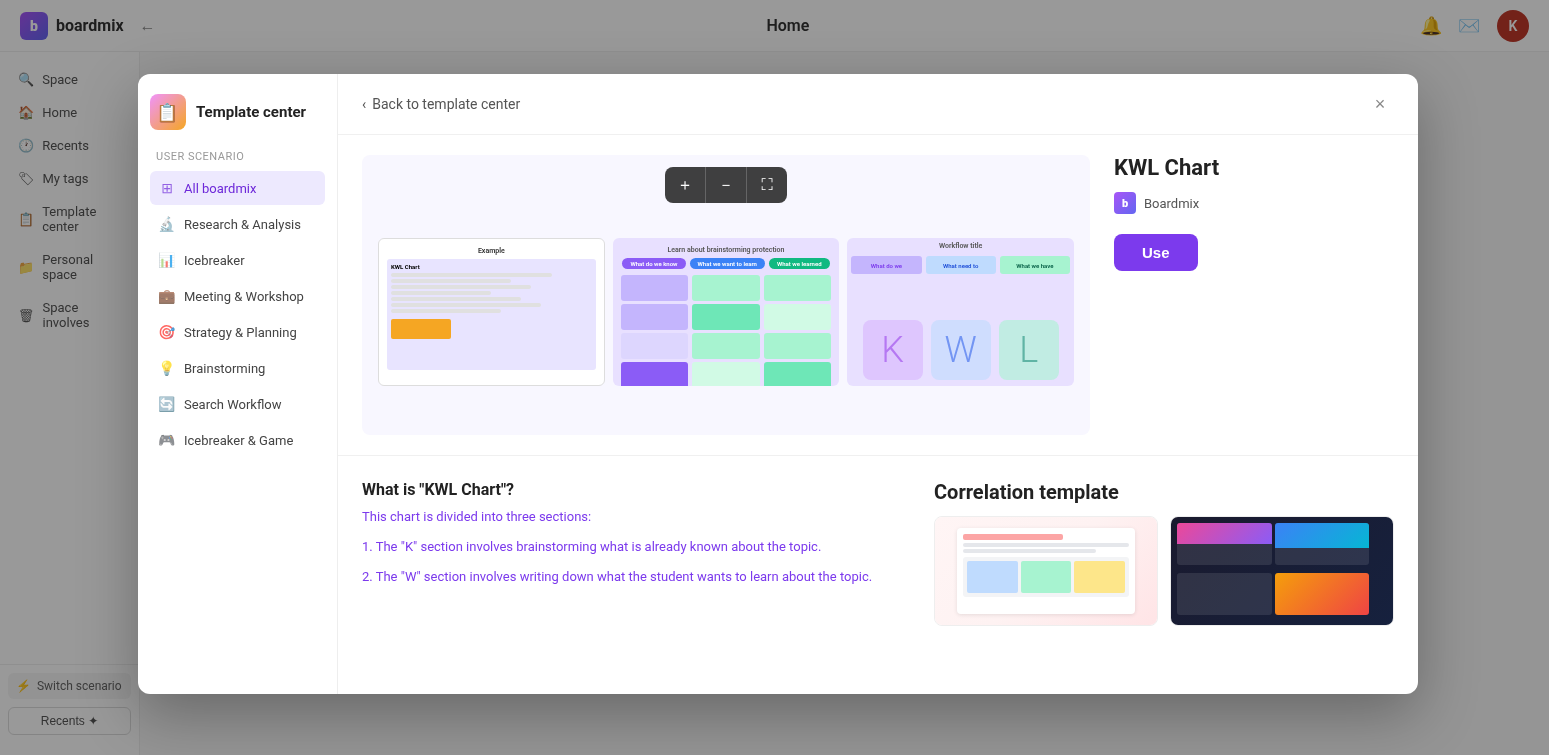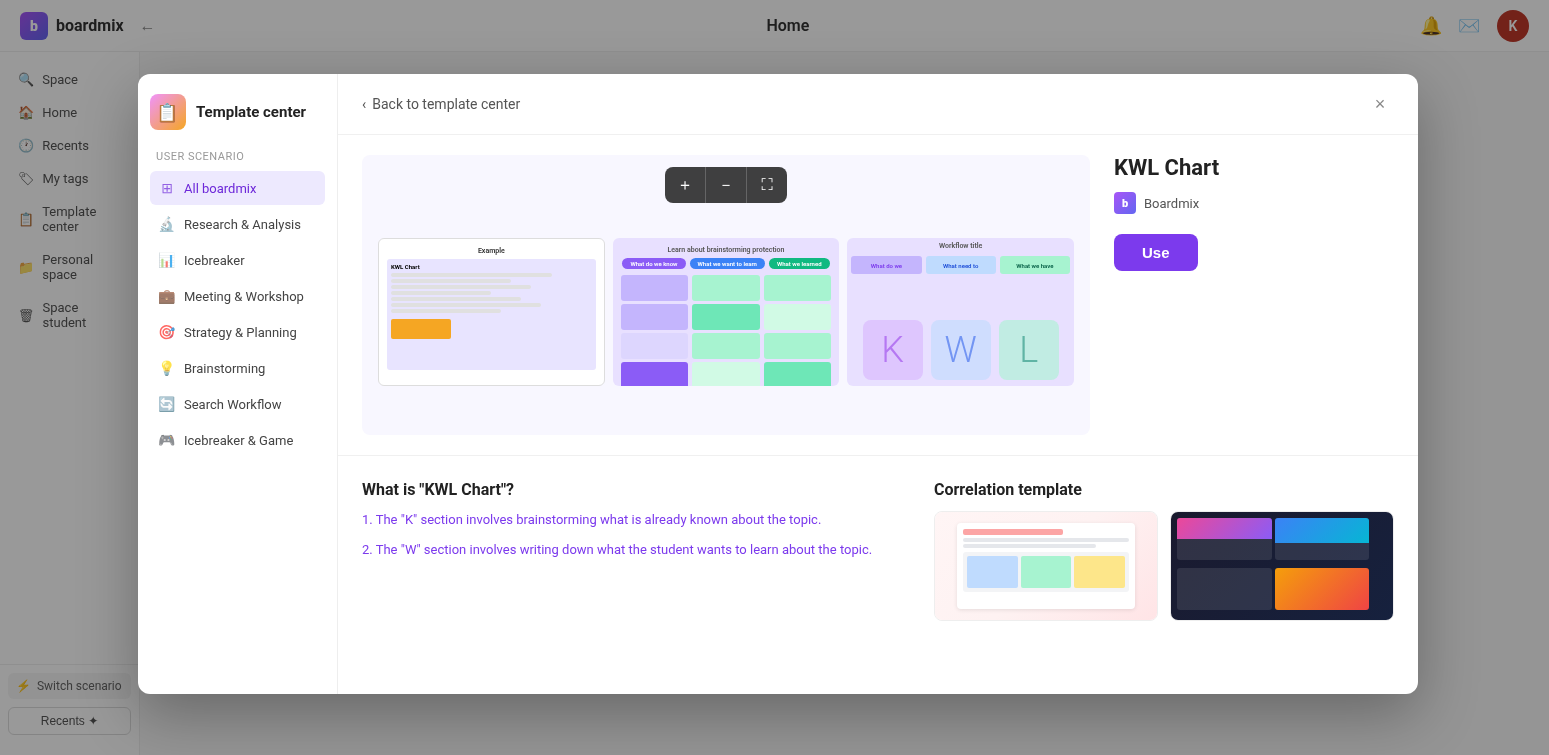--- a/index.html
+++ b/index.html
@@ -492,21 +492,21 @@
       color: #7c3aed;
       text-decoration: none;
     }
 
     .bottom-right {
       width: 460px;
       flex-shrink: 0;
     }
 
     .correlation-title {
-      font-size: 16px;
+      font-size: 20px;
       font-weight: 700;
       color: #222;
       margin-bottom: 12px;
     }
 
     .correlation-previews {
       display: flex;
       gap: 12px;
     }
 
@@ -609,21 +609,21 @@
         <div class="bg-sidebar-item">
           <span>📋</span>
           <span>Template center</span>
         </div>
         <div class="bg-sidebar-item">
           <span>📁</span>
           <span>Personal space</span>
         </div>
         <div class="bg-sidebar-item">
           <span>🗑</span>
-          <span>Space student</span>
+          <span>Space involves</span>
         </div>
       </div>
       <div class="bg-sidebar-bottom">
         <div class="switch-workspace-btn">
           <span>⚡</span>
           <span>Switch scenario</span>
         </div>
         <button class="upgrade-btn">Recents ✦</button>
       </div>
     </div>
@@ -786,20 +786,21 @@
           <span class="author-name">Boardmix</span>
         </div>
         <button class="use-btn">Use</button>
       </div>
     </div>
 
     <div class="modal-bottom">
 
       <div class="bottom-left">
         <div class="bottom-section-title">What is "KWL Chart"?</div>
+        <div class="bottom-subtitle">This chart is divided into three sections:</div>
         <div class="bottom-text">
           <a>1. The "K" section involves brainstorming what is already known about the topic.</a>
         </div>
         <div class="bottom-text" style="margin-top:8px;">
           <a>2. The "W" section involves writing down what the student wants to learn about the topic.</a>
         </div>
       </div>
 
       <div class="bottom-right">
         <div class="correlation-title">Correlation template</div>

